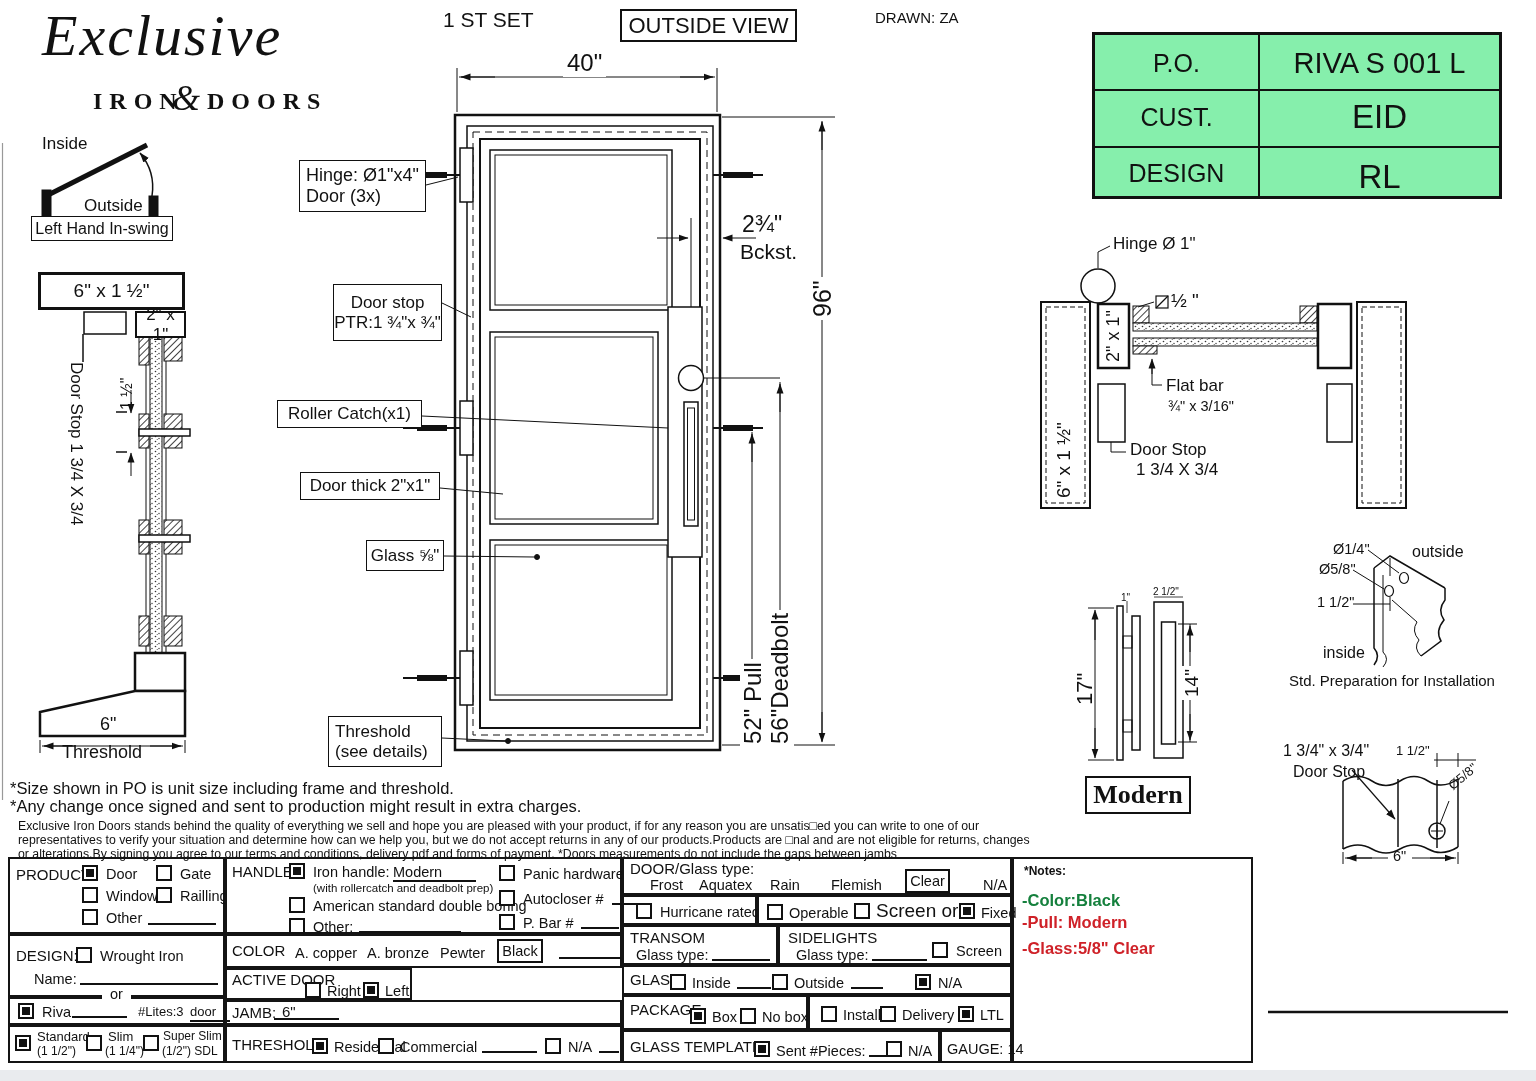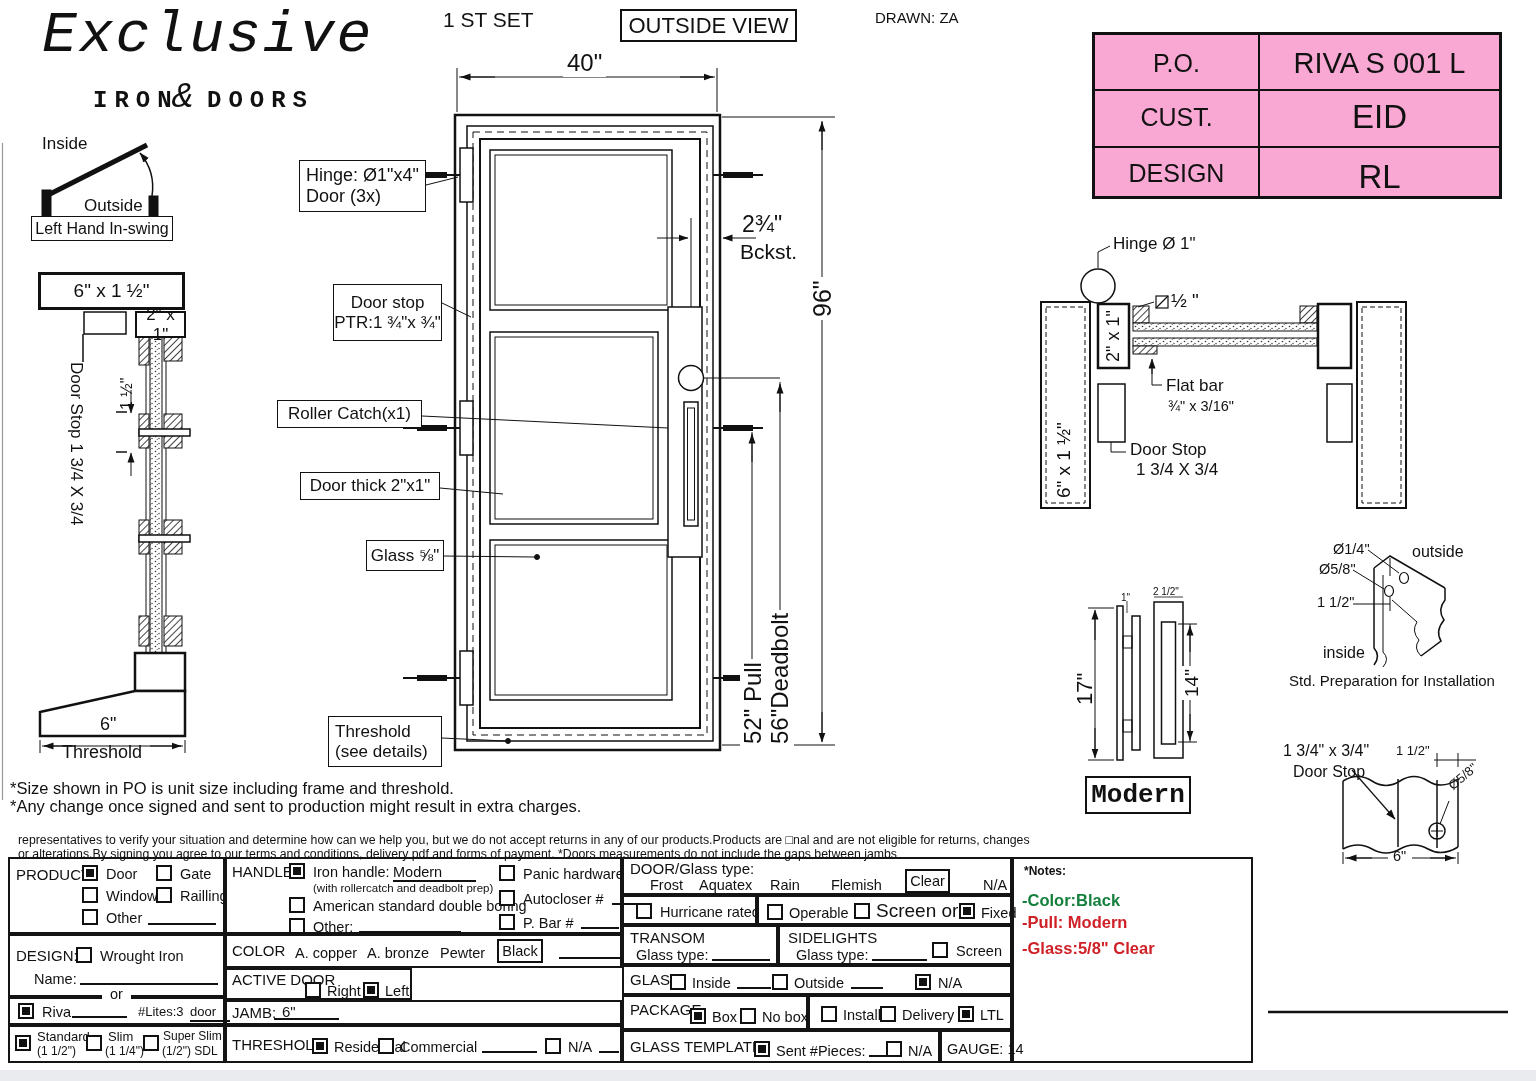--- a/index.html
+++ b/index.html
@@ -14,21 +14,21 @@
   .bx{position:absolute;border:2px solid #111;background:#fff;display:flex;flex-direction:column;
       align-items:center;justify-content:center;text-align:center}
   .bx.left{align-items:flex-start;padding-left:6px;text-align:left}
   .cell{position:absolute;border:2px solid #141414}
   .cb{position:absolute;width:16px;height:16px;border:2px solid #111;background:#fff}
   .cb.checked::after{content:"";position:absolute;inset:2px;background:#111}
   .ul{position:absolute;border-bottom:2px solid #111}
   .f11{font-size:11.5px}.f12{font-size:12px}.f13{font-size:13px}.f14{font-size:14.5px}
   .f15{font-size:15px}.f16{font-size:16px}.f17{font-size:17px}.f18{font-size:18px}
   .f19{font-size:19px}.f21{font-size:21px}.f22{font-size:22px}.f24{font-size:24px}
-  .serif{font-family:Liberation Mono, monospace}
+  .serif{font-family:Liberation Serif, serif}
   .red{font-weight:600}
   .tblline{position:absolute;background:#111}
 </style>
 </head>
 <body>
 
 <div id="page">
 
 <svg width="1536" height="1081" viewBox="0 0 1536 1081">
   <defs>
@@ -249,21 +249,21 @@
 <div class="t serif" style="left:93px;top:88px;font-size:24px;letter-spacing:7px;font-weight:600">IRON</div>
 <div class="t serif" style="left:172px;top:78px;font-size:36px;font-style:italic">&amp;</div>
 <div class="t serif" style="left:207px;top:88px;font-size:24px;letter-spacing:7px;font-weight:600">DOORS</div>
 
 <div class="t f21" style="left:443px;top:8px">1 ST SET</div>
 <div class="bx" style="left:620px;top:9px;width:177px;height:33px;border-width:2.5px">
   <div class="f22">OUTSIDE VIEW</div>
 </div>
 <div class="t f15" style="left:875px;top:10px">DRAWN: ZA</div>
 
-<div style="position:absolute;left:1092px;top:32px;width:410px;height:167px;border:3px solid #111;background:#f9a8d4">
+<div style="position:absolute;left:1092px;top:32px;width:410px;height:167px;border:3px solid #111;background:#86efac">
   <div class="tblline" style="left:163px;top:0;width:2px;height:161px"></div>
   <div class="tblline" style="left:0;top:54px;width:404px;height:2px"></div>
   <div class="tblline" style="left:0;top:111px;width:404px;height:2px"></div>
   <div class="t" style="left:0;top:14px;width:163px;text-align:center;font-size:25px">P.O.</div>
   <div class="t" style="left:165px;top:12px;width:239px;text-align:center;font-size:29px">RIVA S 001 L</div>
   <div class="t" style="left:0;top:68px;width:163px;text-align:center;font-size:25px">CUST.</div>
   <div class="t" style="left:165px;top:64px;width:239px;text-align:center;font-size:33px">EID</div>
   <div class="t" style="left:0;top:124px;width:163px;text-align:center;font-size:25px">DESIGN</div>
   <div class="t" style="left:165px;top:124px;width:239px;text-align:center;font-size:33px">RL</div>
 </div>
@@ -338,20 +338,21 @@
 <div class="t f15" style="left:1289px;top:673px">Std. Preparation for Installation</div>
 
 <div class="t f16" style="left:1283px;top:742px">1 3/4" x 3/4"</div>
 <div class="t f16" style="left:1293px;top:763px">Door Stop</div>
 <div class="t f13" style="left:1396px;top:744px">1 1/2"</div>
 <div class="t f13" style="left:1446px;top:782px;transform:rotate(-40deg);transform-origin:0 0">Ø5/8"</div>
 <div class="t f14" style="left:1393px;top:848px">6"</div>
 
 <div class="t" style="left:10px;top:779px;font-size:16.5px;font-weight:500">*Size shown in PO is unit size including frame and threshold.</div>
 <div class="t" style="left:10px;top:797px;font-size:16.5px;font-weight:500">*Any change once signed and sent to production might result in extra charges.</div>
+<div class="t" style="left:18px;top:820px;font-size:12.3px">Exclusive Iron Doors stands behind the quality of everything we sell and hope you are pleased with your product, if for any reason you are unsatis□ed you can write to one of our</div>
 <div class="t" style="left:18px;top:848px;font-size:12.3px">or alterations.By signing you agree to our terms and conditions, delivery pdf and forms of payment. *Doors measurements do not include the gaps between jambs</div>
 <div class="t" style="left:18px;top:834px;font-size:12.3px">representatives to verify your situation and determine how can we help you, but we do not accept returns in any of our products.Products are □nal and are not eligible for returns, changes</div>
 
 <div class="cell" style="left:8px;top:857px;width:217px;height:77px">
   <div class="t f15" style="left:6px;top:8px">PRODUCT:</div>
   <span class="cb checked" style="left:72px;top:6px"></span>
   <div class="t f14" style="left:96px;top:7px">Door</div>
   <span class="cb" style="left:146px;top:6px"></span>
   <div class="t f14" style="left:170px;top:7px">Gate</div>
   <span class="cb" style="left:72px;top:28px"></span>

